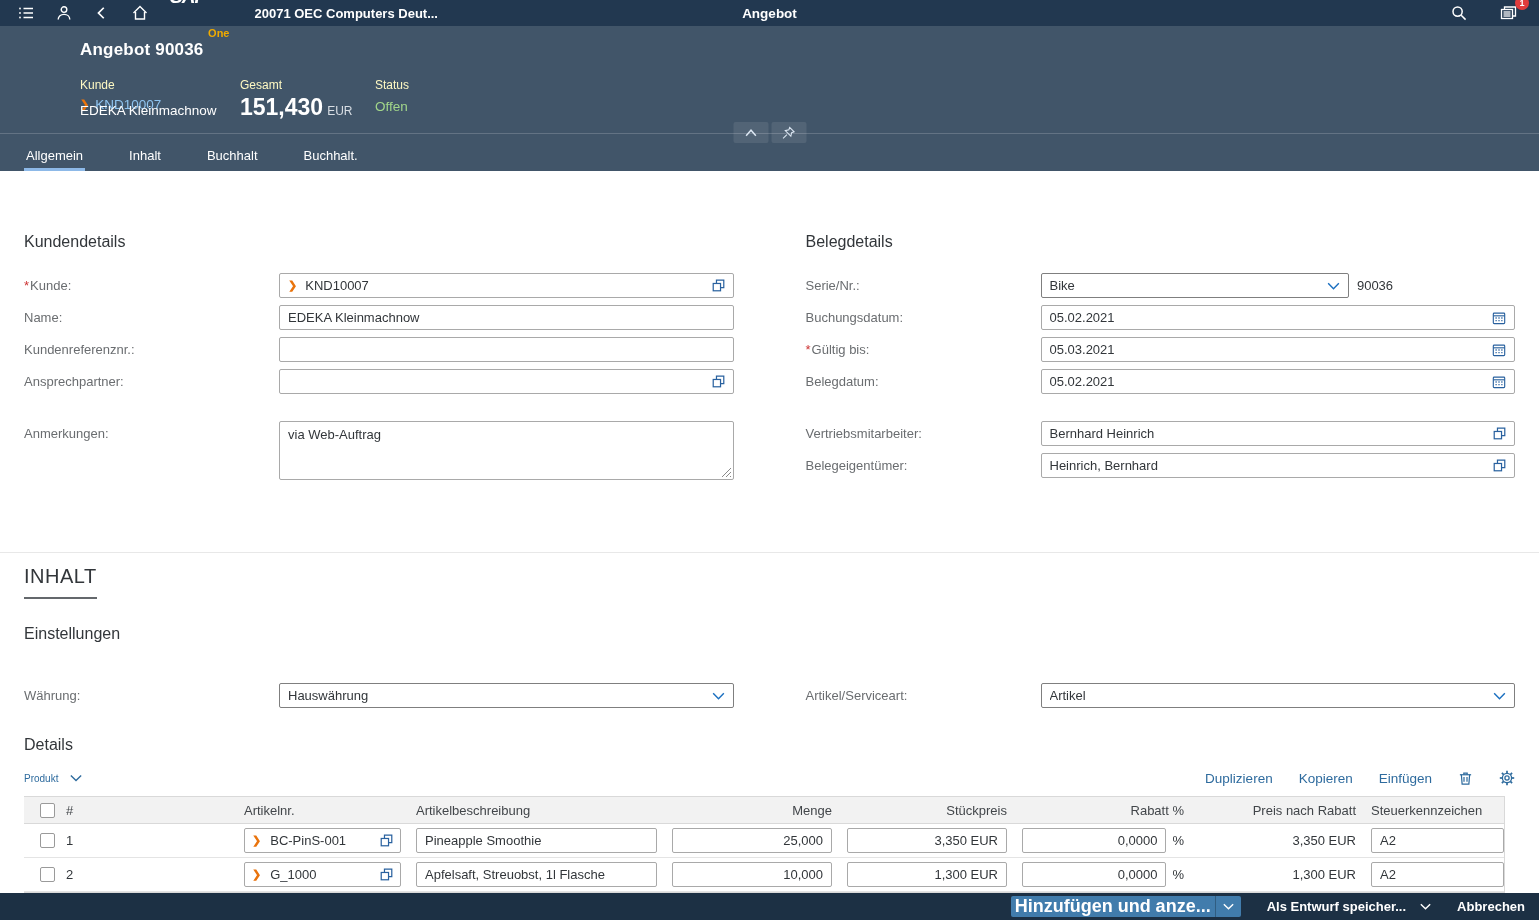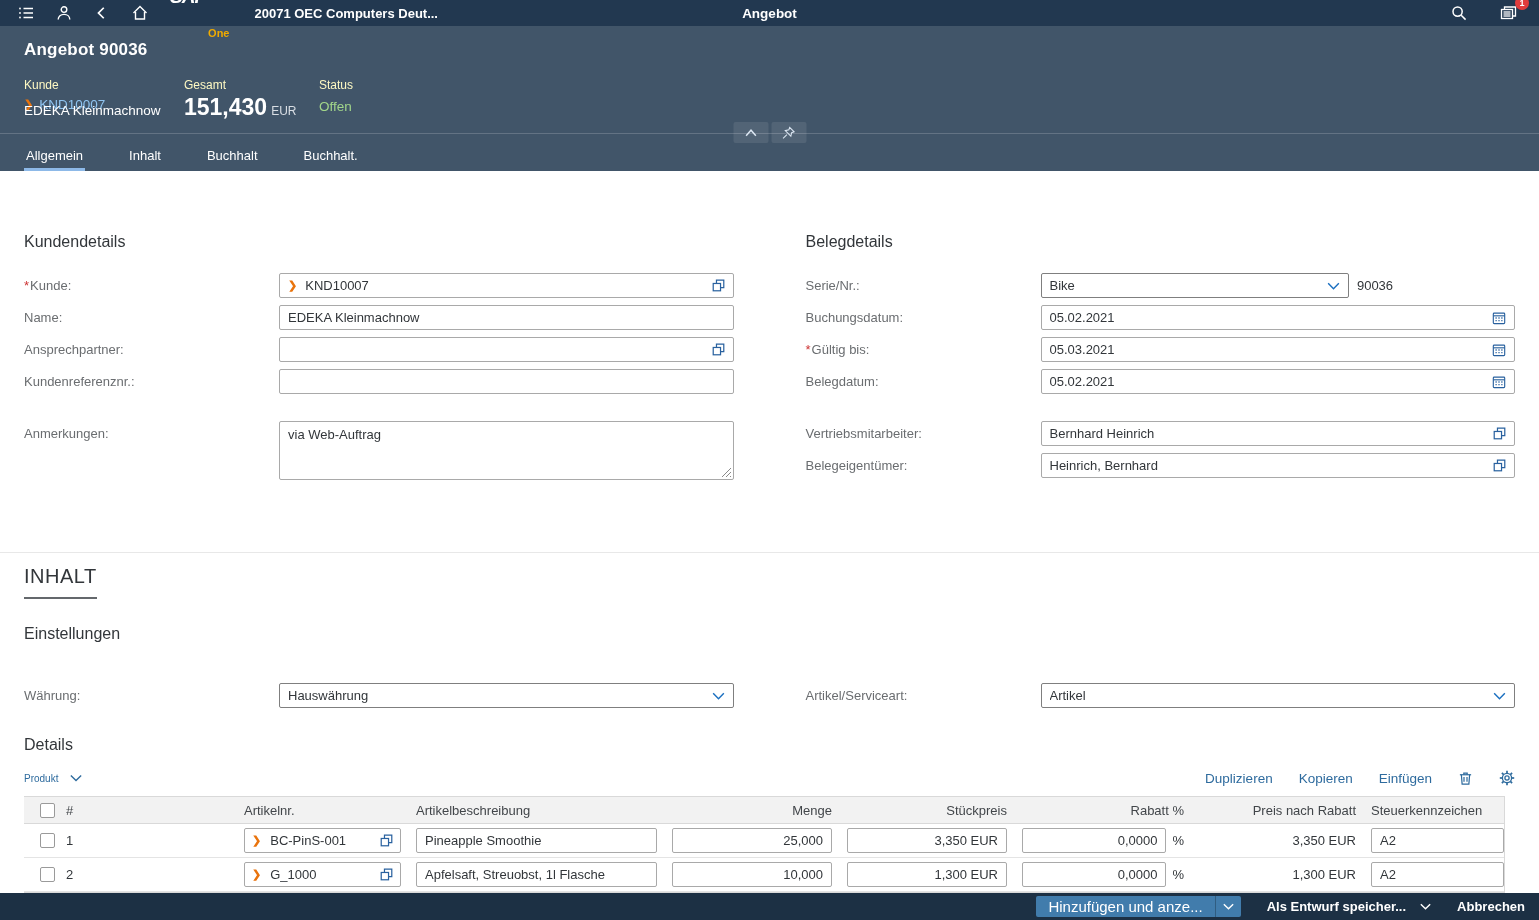--- a/index.html
+++ b/index.html
@@ -16,21 +16,21 @@
   .logo-business { font-size:7px; color:#fff; }
   .logo-one { font-size:11px; font-weight:bold; color:#f0ab00; line-height:11px; }
   .company-name { font-size:13px; font-weight:600; color:#fff; }
   .shell-title { position:absolute; left:0; right:0; text-align:center; font-size:13.5px; font-weight:bold; color:#fff; pointer-events:none; }
   .topbar-right { margin-left:auto; display:flex; align-items:center; }
   .notif-wrap { position:relative; }
   .badge { position:absolute; top:-6px; right:-8px; min-width:14px; height:14px; border-radius:8px; background:#e03c3c; color:#fff; font-size:9px; font-weight:bold; display:flex; align-items:center; justify-content:center; padding:0 3px; }
 
   
   .objheader { background:#415569; color:#fff; }
-  .oh-pad { padding:14px 24px 0 24px; }
+  .oh-pad { padding:14px 24px 0 40px;margin-left:40px; }
   .oh-title { font-size:17px; font-weight:600; letter-spacing:.2px; }
   .oh-kpis { display:flex; margin-top:18px; }
   .kpi { margin-right:0; }
   .kpi-kunde { width:160px; }
   .kpi-gesamt { width:135px; }
   .kpi-label { font-size:12px; color:#fef9c3; }
   .kpi-link { display:flex; align-items:center; margin-top:5px; }
   .kpi-link .chev { color:#e9730c; font-size:11px; font-weight:bold; margin-right:6px; }
   .kpi-link .lnk { color:#8fc4f0; font-size:13.5px; cursor:pointer; }
   .kpi-sub { color:#fff; font-size:13.5px; margin-top:6px; white-space:nowrap; }
@@ -99,21 +99,21 @@
   .itembox { height:25px; border:1px solid #a9a9a9; border-radius:2px; display:flex; align-items:center; padding:0 7px; flex:1; margin-right:15px; background:#fff; }
   .itembox .ochev { color:#e9730c; font-weight:bold; font-size:11px; margin-right:9px; }
   .itembox .val { flex:1; }
   .num { text-align:right; }
   .pct { margin-left:6px; color:#32363a; }
   .plain-val { white-space:nowrap; }
 
   
   .footer { position:absolute; left:0; right:0; bottom:0; height:27px; background:#1c3044; display:flex; align-items:center; justify-content:flex-end; padding-right:14px; }
   .split-btn { display:flex; height:21px; border-radius:2px; overflow:hidden; }
-  .split-main { background:#417cac; color:#fff; border:none; font:inherit; font-weight:400; font-size:15px; padding:0 12px; cursor:pointer; }
+  .split-main { background:#417cac; color:#fff; border:none; font:inherit; font-weight:700; font-size:18px; padding:0 4px; cursor:pointer; }
   .split-arrow { background:#417cac; border:none; border-left:1px solid rgba(0,0,0,.25); color:#fff; width:26px; display:flex; align-items:center; justify-content:center; cursor:pointer; }
   .ghost-btn { display:flex; align-items:center; background:none; border:none; color:#fff; font:inherit; font-weight:600; font-size:13px; margin-left:26px; cursor:pointer; }
   .ghost-btn .gchev { margin-left:14px; }
   .cancel-btn { background:none; border:none; color:#fff; font:inherit; font-weight:600; font-size:13px; margin-left:26px; cursor:pointer; }
 </style>
 </head>
 <body>
 
 <div class="topbar">
   <div class="icon-btn">
@@ -234,34 +234,34 @@
                 <rect x="1.5" y="5.5" width="9" height="9"></rect>
               </svg>
           </span>
         </div>
       </div>
       <div class="frow">
         <div class="flabel">Name:</div>
         <input class="finput" value="EDEKA Kleinmachnow" style="">
       </div>
       <div class="frow">
+        <div class="flabel">Kundenreferenznr.:</div>
+        <input class="finput" value="" style="">
+      </div>
+      <div class="frow">
         <div class="flabel">Ansprechpartner:</div>
         <div class="fbox">
           <span class="val"></span>
           <span class="vh-icon">
             <svg width="13" height="13" viewBox="0 0 16 16" fill="none" stroke="currentColor" stroke-width="1.5">
                 <path d="M5.5 5.5V1.5h9v9h-4"></path>
                 <rect x="1.5" y="5.5" width="9" height="9"></rect>
               </svg>
           </span>
         </div>
-      </div>
-      <div class="frow">
-        <div class="flabel">Kundenreferenznr.:</div>
-        <input class="finput" value="" style="">
       </div>
       <div class="gap-row"></div>
       <div class="frow top">
         <div class="flabel" style="margin-top:5px;">Anmerkungen:</div>
         <div class="tarea-wrap">
           <textarea class="tarea" style="">via Web-Auftrag</textarea>
           <span class="grip">
             <svg width="9" height="9" viewBox="0 0 9 9" stroke="currentColor" stroke-width="1">
                 <line x1="9" y1="0" x2="0" y2="9"></line>
                 <line x1="9" y1="4" x2="4" y2="9"></line>

